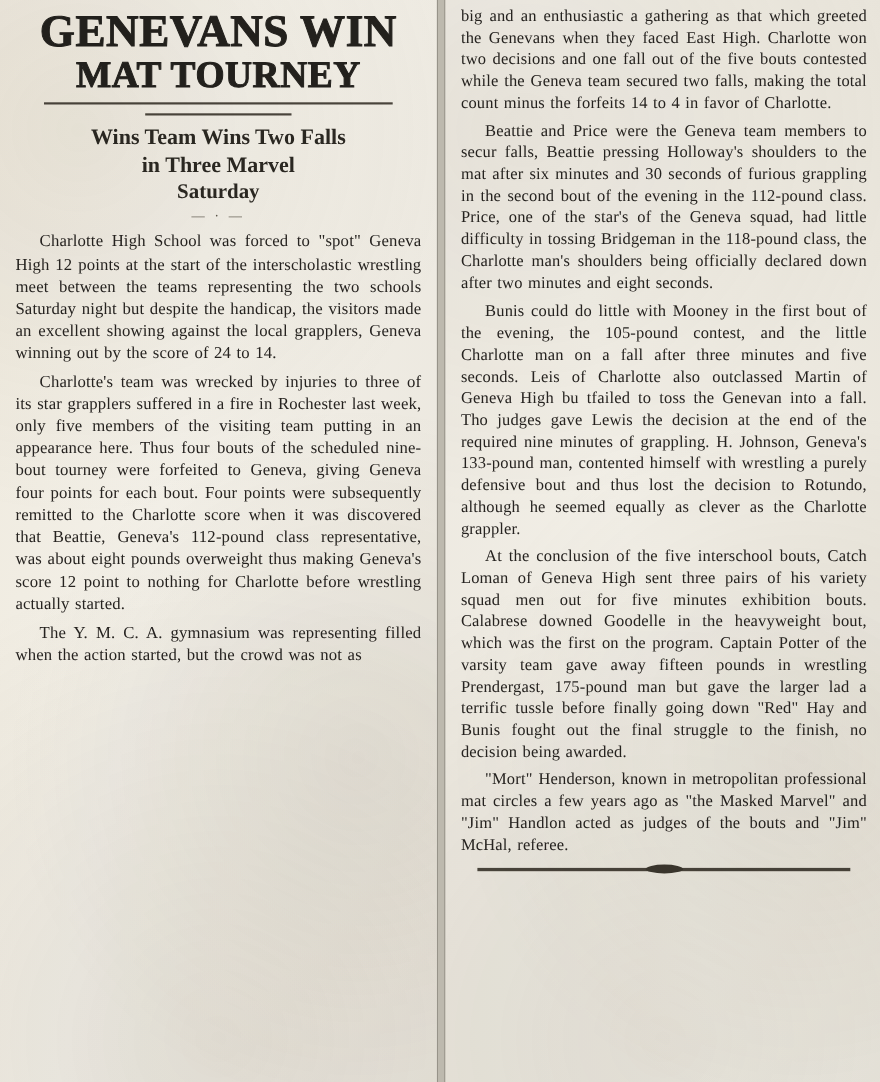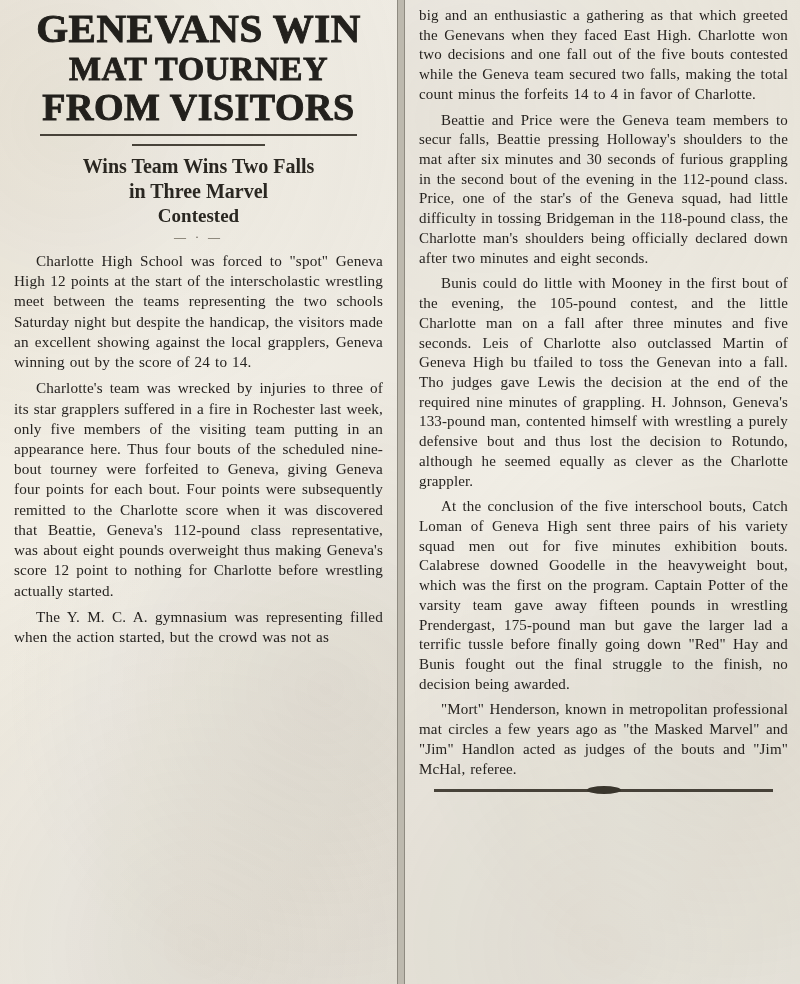--- a/index.html
+++ b/index.html
@@ -155,36 +155,35 @@
 </head>
 <body>
 
 <div class="page">
 
   <div class="column col-left">
 
     <div class="headline">
       <div class="hl-line hl1">GENEVANS WIN</div>
       <div class="hl-line hl2">MAT TOURNEY</div>
-      <div class="hl-line hl3">FROM VISITORS</div>
     </div>
 
     <div class="rule"></div>
 
     <div class="subhead">
     </div>
 
     <div class="rule short"></div>
 
     <div class="subhead2">
       <div>Wins Team Wins Two Falls</div>
       <div>in Three Marvel</div>
     </div>
 
-    <div class="subhead3">Contested</div>
+    <div class="subhead3">Saturday</div>
 
     <div class="dinkus">— · —</div>
 
     <div class="body-text">
       <p>Charlotte High School was forced to "spot" Geneva High 12 points at the start of the interscholastic wrestling meet between the teams representing the two schools Saturday night but despite the handicap, the visitors made an excellent showing against the local grapplers, Geneva winning out by the score of 24 to 14.</p>
       <p>Charlotte's team was wrecked by injuries to three of its star grapplers suffered in a fire in Rochester last week, only five members of the visiting team putting in an appearance here. Thus four bouts of the scheduled nine-bout tourney were forfeited to Geneva, giving Geneva four points for each bout. Four points were subsequently remitted to the Charlotte score when it was discovered that Beattie, Geneva's 112-pound class representative, was about eight pounds overweight thus making Geneva's score 12 point to nothing for Charlotte before wrestling actually started.</p>
       <p>The Y. M. C. A. gymnasium was representing filled when the action started, but the crowd was not as</p>
     </div>
 
     <div class="grain"></div>

